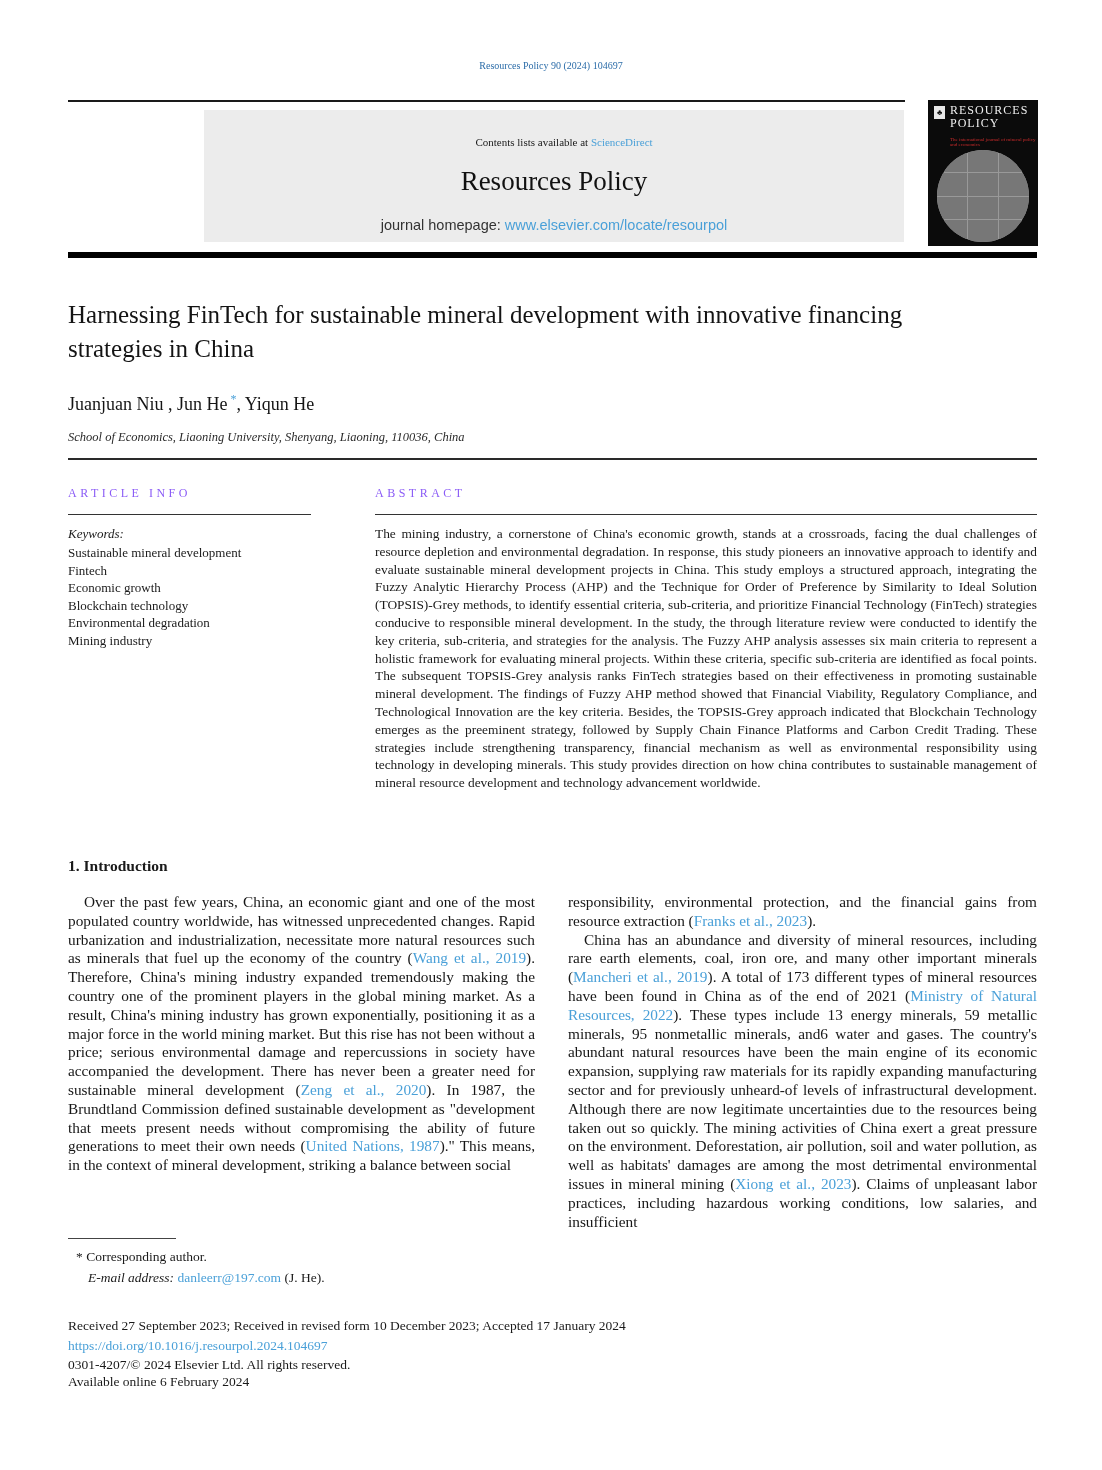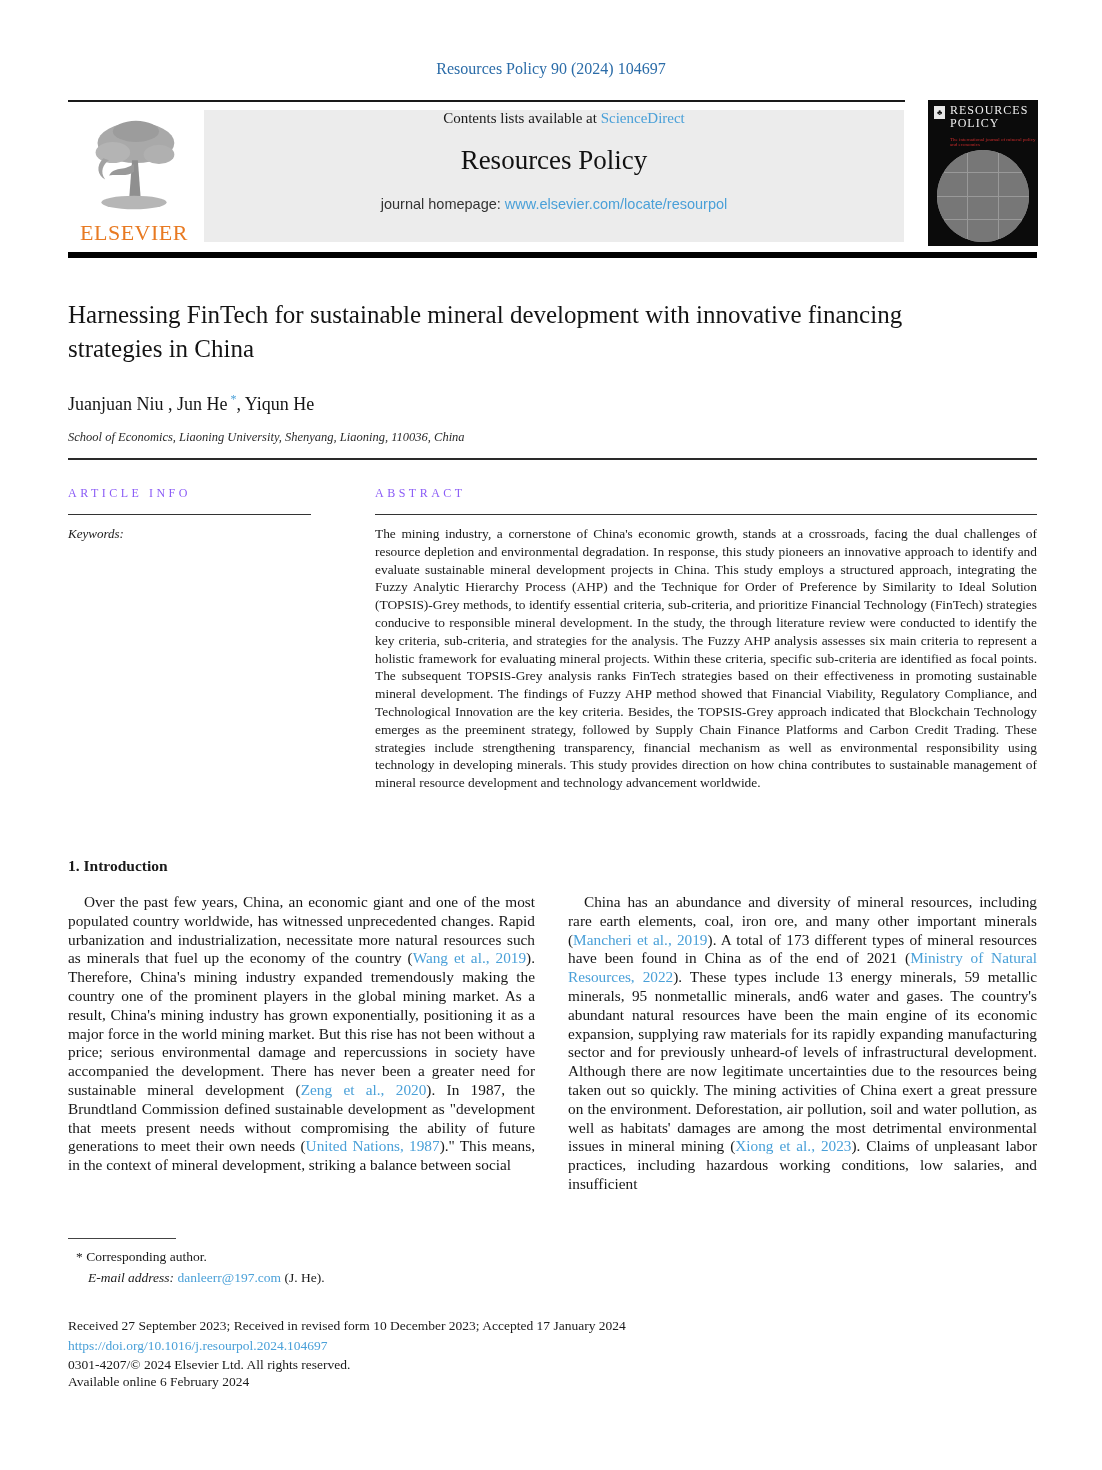--- a/index.html
+++ b/index.html
@@ -1,30 +1,30 @@
 <!DOCTYPE html>
 <html><head>
 <meta charset="utf-8">
 <style>
   * { margin:0; padding:0; box-sizing:border-box; }
   body { background:#ffffff; width:1102px; height:1470px; position:relative;
          font-family:"Liberation Serif","DejaVu Serif",serif; color:#1a1a1a; }
   .page { position:absolute; inset:0; }
 
   .hdr-cite { position:absolute; top:60px; left:0; width:1102px; text-align:center;
-              font-size:16px; color:#2b6ca8; }
+              font-size:10px; color:#2b6ca8; }
   .rule-top { position:absolute; left:68px; top:100px; width:837px; height:1.5px; background:#1a1a1a; }
 
   .elsevier { position:absolute; left:68px; top:104px; width:132px; height:142px;
               display:flex; flex-direction:column; align-items:center; justify-content:flex-end; }
   .elsevier .txt { font-size:22px; color:#e87a22; letter-spacing:0.5px; margin-top:2px; }
 
   .banner { position:absolute; left:204px; top:110px; width:700px; height:132px;
             background:#ececec; text-align:center; }
-  .banner .contents { margin-top:0; font-size:15px; color:#1a1a1a;padding-left:20px; }
+  .banner .contents { margin-top:26px; font-size:11px; color:#1a1a1a;padding-left:20px; }
   .banner .jtitle { margin-top:18px; font-size:27px; color:#111; }
   .banner .homepage { margin-top:20px; font-size:14.5px; color:#333;
                       font-family:"Liberation Sans","DejaVu Sans",sans-serif; }
   .lnk { color:#4aa0d8; }
   .it { font-style:italic; }
 
   .cover { position:absolute; left:928px; top:100px; width:110px; height:146px;
            background:#0b0b0b; overflow:hidden; }
   .cover .mark { position:absolute; left:6px; top:6px; width:11px; height:13px; background:#e8e8e8;
                  font-size:8px; color:#111; text-align:center; line-height:13px; }
@@ -79,35 +79,20 @@
   .issn { position:absolute; left:68px; top:1357px; font-size:13.5px; }
 </style>
 </head>
 <body>
 
 <div class="page">
 
   <div class="hdr-cite">Resources Policy 90 (2024) 104697</div>
   <div class="rule-top"></div>
 
-  <div class="elsevier">
-    <span>
-      <svg width="96" height="98" viewBox="0 0 100 102">
-        <ellipse cx="52" cy="28" rx="40" ry="21" fill="#a9a9a9"></ellipse>
-        <ellipse cx="28" cy="38" rx="18" ry="11" fill="#b4b4b4"></ellipse>
-        <ellipse cx="76" cy="40" rx="16" ry="10" fill="#b0b0b0"></ellipse>
-        <ellipse cx="52" cy="16" rx="24" ry="11" fill="#9c9c9c"></ellipse>
-        <path d="M48 46 L45 86 L57 86 L54 46 Z" fill="#8f8f8f"></path>
-        <path d="M50 50 C38 58 30 52 24 62 C34 60 42 64 50 58 Z" fill="#999"></path>
-        <ellipse cx="50" cy="90" rx="34" ry="7" fill="#b6b6b6"></ellipse>
-        <path d="M18 44 C10 52 12 62 20 66 C14 58 18 50 24 46 Z" fill="#a2a2a2"></path>
-      </svg>
-    </span>
-    <div class="txt">ELSEVIER</div>
-  </div>
 
   <div class="banner">
     <div class="contents"><span>Contents lists available at </span><span class="lnk">ScienceDirect</span></div>
     <div class="jtitle">Resources Policy</div>
     <div class="homepage"><span>journal homepage: </span><span class="lnk">www.elsevier.com/locate/resourpol</span></div>
   </div>
 
   <div class="cover">
     <div class="mark">♣</div>
     <div class="ct">
@@ -135,32 +120,41 @@
 
   <h1 class="title" style="font-weight:normal;">Harnessing FinTech for sustainable mineral development with innovative financing strategies in China</h1>
   <div class="authors"><span>Juanjuan Niu , Jun He</span><sup class="lnk"> *</sup><span>, Yiqun He</span></div>
   <div class="affil">School of Economics, Liaoning University, Shenyang, Liaoning, 110036, China</div>
 
   <div class="rule-mid"></div>
 
   <div class="sec-label info-label">ARTICLE INFO</div>
   <div class="info-rule"></div>
   <div class="kw-label">Keywords:</div>
+  <div class="kw-list">
+      <div>Sustainable mineral development</div>
+      <div>Fintech</div>
+      <div>Economic growth</div>
+      <div>Blockchain technology</div>
+      <div>Environmental degradation</div>
+      <div>Mining industry</div>
+    </div>
 
   <div class="sec-label abs-label">ABSTRACT</div>
   <div class="abs-rule"></div>
   <div class="abstract">The mining industry, a cornerstone of China's economic growth, stands at a crossroads, facing the dual challenges of resource depletion and environmental degradation. In response, this study pioneers an innovative approach to identify and evaluate sustainable mineral development projects in China. This study employs a structured approach, integrating the Fuzzy Analytic Hierarchy Process (AHP) and the Technique for Order of Preference by Similarity to Ideal Solution (TOPSIS)-Grey methods, to identify essential criteria, sub-criteria, and prioritize Financial Technology (FinTech) strategies conducive to responsible mineral development. In the study, the through literature review were conducted to identify the key criteria, sub-criteria, and strategies for the analysis. The Fuzzy AHP analysis assesses six main criteria to represent a holistic framework for evaluating mineral projects. Within these criteria, specific sub-criteria are identified as focal points. The subsequent TOPSIS-Grey analysis ranks FinTech strategies based on their effectiveness in promoting sustainable mineral development. The findings of Fuzzy AHP method showed that Financial Viability, Regulatory Compliance, and Technological Innovation are the key criteria. Besides, the TOPSIS-Grey approach indicated that Blockchain Technology emerges as the preeminent strategy, followed by Supply Chain Finance Platforms and Carbon Credit Trading. These strategies include strengthening transparency, financial mechanism as well as environmental responsibility using technology in developing minerals. This study provides direction on how china contributes to sustainable management of mineral resource development and technology advancement worldwide.</div>
 
   <div class="intro-h">1. Introduction</div>
 
   <div class="col col-left">
     <p class="ind"><span>Over the past few years, China, an economic giant and one of the most populated country worldwide, has witnessed unprecedented changes. Rapid urbanization and industrialization, necessitate more natural resources such as minerals that fuel up the economy of the country (</span><span class="lnk">Wang et al., 2019</span><span>). Therefore, China's mining industry expanded tremendously making the country one of the prominent players in the global mining market. As a result, China's mining industry has grown exponentially, positioning it as a major force in the world mining market. But this rise has not been without a price; serious environmental damage and repercussions in society have accompanied the development. There has never been a greater need for sustainable mineral development (</span><span class="lnk">Zeng et al., 2020</span><span>). In 1987, the Brundtland Commission defined sustainable development as "development that meets present needs without compromising the ability of future generations to meet their own needs (</span><span class="lnk">United Nations, 1987</span><span>)." This means, in the context of mineral development, striking a balance between social</span></p>
   </div>
 
   <div class="col col-right">
+    <p><span>responsibility, environmental protection, and the financial gains from resource extraction (</span><span class="lnk">Franks et al., 2023</span><span>).</span></p>
     <p class="ind"><span>China has an abundance and diversity of mineral resources, including rare earth elements, coal, iron ore, and many other important minerals (</span><span class="lnk">Mancheri et al., 2019</span><span>). A total of 173 different types of mineral resources have been found in China as of the end of 2021 (</span><span class="lnk">Ministry of Natural Resources, 2022</span><span>). These types include 13 energy minerals, 59 metallic minerals, 95 nonmetallic minerals, and6 water and gases. The country's abundant natural resources have been the main engine of its economic expansion, supplying raw materials for its rapidly expanding manufacturing sector and for previously unheard-of levels of infrastructural development. Although there are now legitimate uncertainties due to the resources being taken out so quickly. The mining activities of China exert a great pressure on the environment. Deforestation, air pollution, soil and water pollution, as well as habitats' damages are among the most detrimental environmental issues in mineral mining (</span><span class="lnk">Xiong et al., 2023</span><span>). Claims of unpleasant labor practices, including hazardous working conditions, low salaries, and insufficient</span></p>
   </div>
 
   <div class="fn-rule"></div>
   <div class="fn">
     <div>* Corresponding author.</div>
     <div class="l2"><span class="it">E-mail address:</span><span> </span><span class="lnk">danleerr@197.com</span><span> (J. He).</span></div>
   </div>
 
   <div class="doi lnk">https://doi.org/10.1016/j.resourpol.2024.104697</div>

